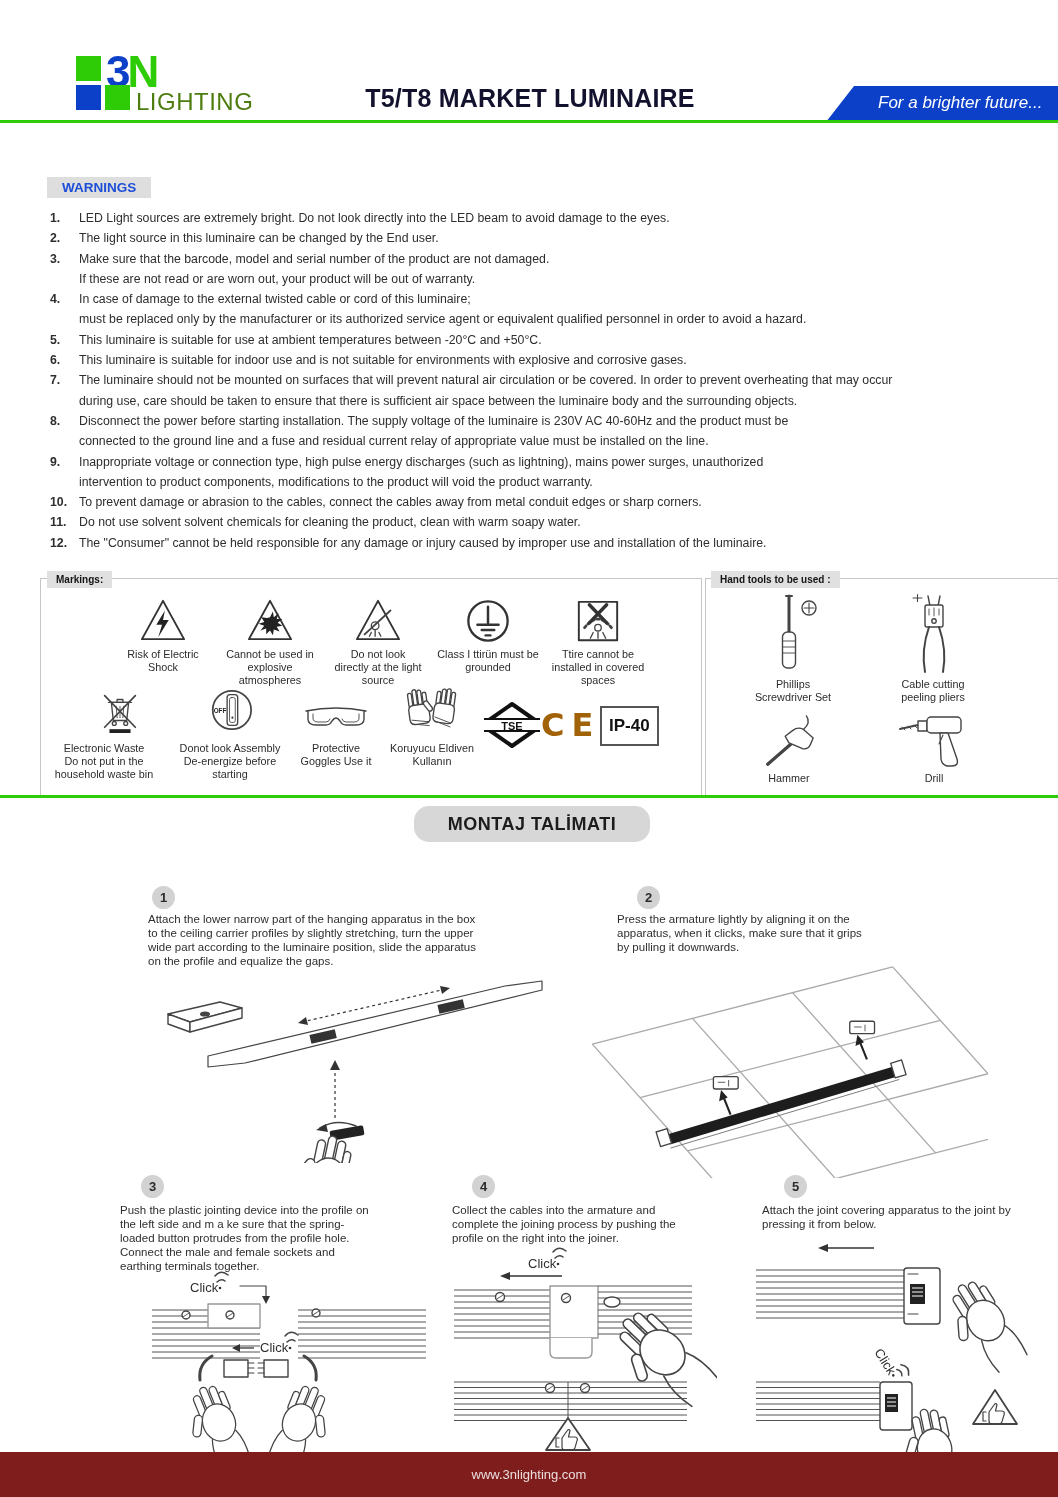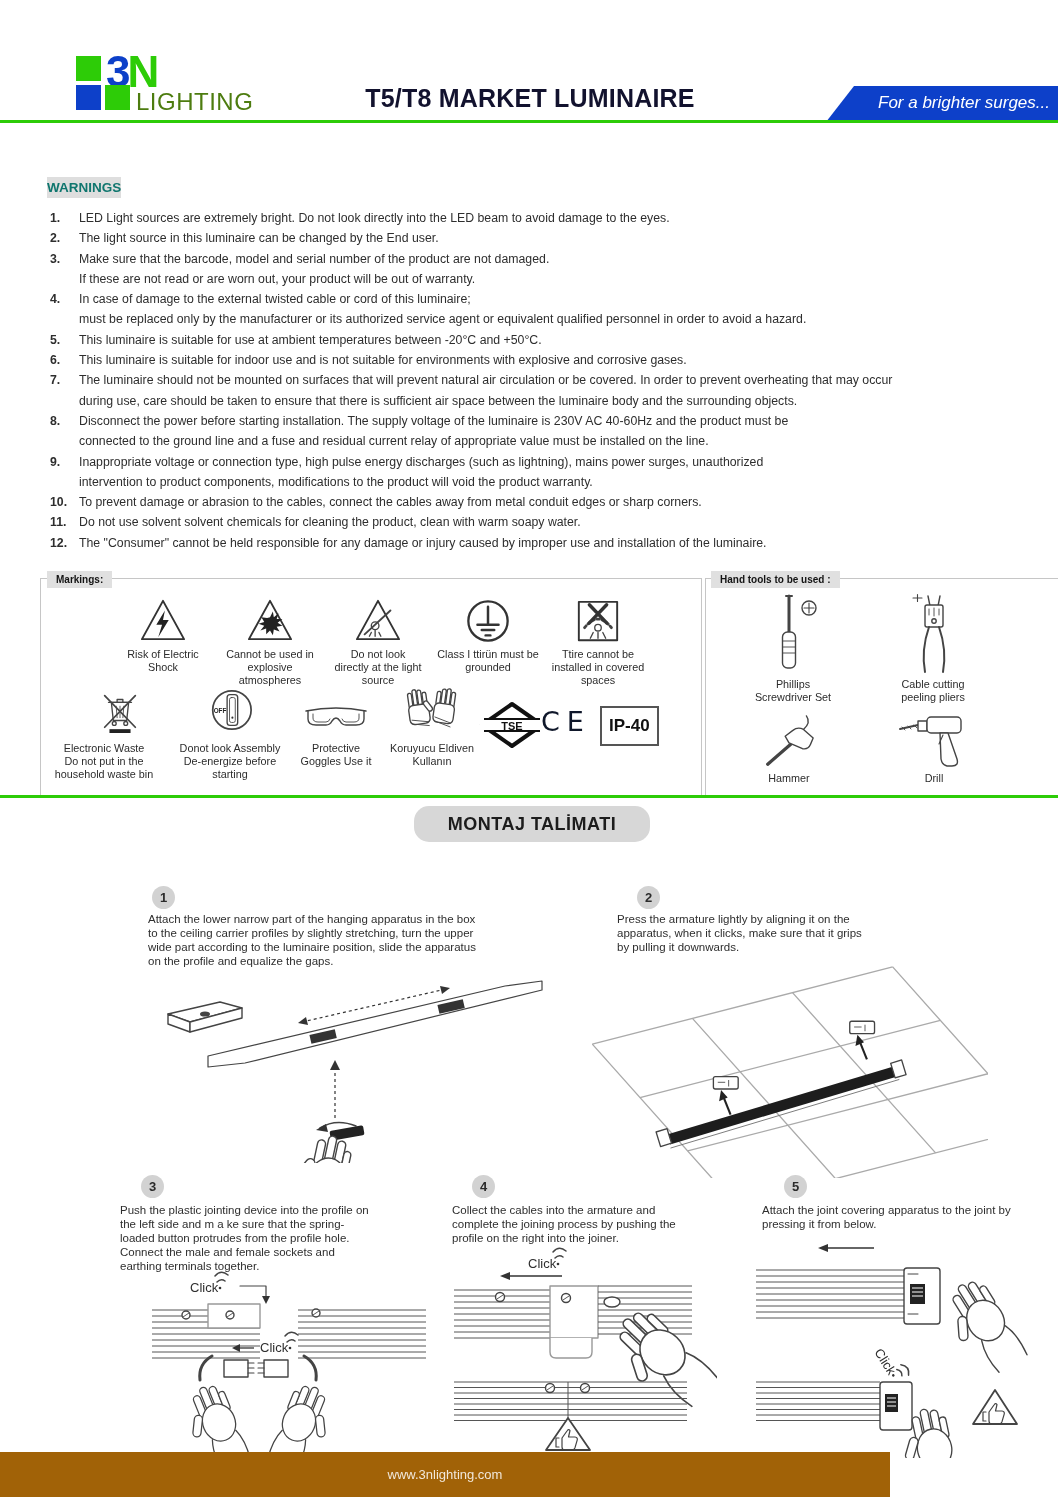--- a/index.html
+++ b/index.html
@@ -10,46 +10,46 @@
   .logo3n{position:absolute;font-weight:bold;font-size:44px;letter-spacing:-3px;line-height:1;}
   .logo-lighting{position:absolute;font-size:24px;font-weight:500;color:#4d7c0f;letter-spacing:.5px;}
   .doc-title{position:absolute;left:280px;top:84px;width:500px;text-align:center;
              font-size:25px;font-weight:bold;color:#12122e;letter-spacing:.2px;}
   .ribbon{position:absolute;left:826px;top:86px;width:232px;height:36px;background:#0d40c9;
           clip-path:polygon(28px 0,100% 0,100% 100%,0 100%);}
   .ribbon span{display:block;padding:7px 0 0 52px;color:#fff;font-style:italic;font-size:17px;}
   .greenline{position:absolute;left:0;width:1058px;height:3px;background:#2dcc07;}
   .gray-banner{position:absolute;left:414px;width:236px;height:36px;background:#d7d7d7;border-radius:15px;
                display:flex;align-items:center;justify-content:center;font-size:18px;font-weight:bold;color:#1c1c1c;letter-spacing:.5px;}
-  .sec-label{position:absolute;background:#dedede;padding:3px 0;font-size:13.5px;font-weight:bold;color:#0f766e;z-index:3;}
+  .sec-label{position:absolute;background:#dedede;padding:3px 15px;font-size:13.5px;font-weight:bold;color:#1d4ed8;z-index:3;}
   
   .wlist{position:absolute;left:50px;top:208px;width:988px;font-size:12.3px;line-height:20.3px;color:#2e2e2e;}
   .witem{display:flex;}
   .wnum{width:29px;font-weight:bold;flex:none;}
   .wtext{white-space:pre-line;flex:1;}
   
   .panel{position:absolute;border:1px solid #c6c6c6;background:#fff;}
   .panel-label{position:absolute;background:#e0e0e0;padding:3px 9px;font-size:10px;font-weight:bold;color:#141414;z-index:3;}
   .cap{position:absolute;font-size:10.8px;line-height:13px;text-align:center;color:#2c2c2c;white-space:pre-line;}
   .icon{position:absolute;}
   .st{fill:none;stroke:#333;stroke-width:2;stroke-linejoin:round;stroke-linecap:round;}
   .st1{fill:none;stroke:#444;stroke-width:1.4;stroke-linejoin:round;stroke-linecap:round;}
   .sf{fill:#fff;stroke:#444;stroke-width:1.4;stroke-linejoin:round;}
   .fil{fill:#222;stroke:none;}
-  .ce-mark{position:absolute;font-size:27px;font-weight:400;letter-spacing:7px;color:#0f172a;font-family:"DejaVu Sans",sans-serif;}
+  .ce-mark{position:absolute;font-size:32px;font-weight:700;letter-spacing:7px;color:#a16207;font-family:"DejaVu Sans",sans-serif;}
   .ip-mark{position:absolute;border:2px solid #555;padding:8px 7px;font-size:17px;font-weight:bold;color:#111;}
   
   .step-badge{position:absolute;width:23px;height:23px;border-radius:50%;background:#d2d2d2;color:#2b2b2b;
               font-weight:bold;font-size:13px;display:flex;align-items:center;justify-content:center;}
   .step-text{position:absolute;font-size:11.5px;line-height:14px;color:#2e2e2e;}
   .click-t{font-size:13px;fill:#2f2f2f;font-family:inherit;}
   .gridln{stroke:#aaa;stroke-width:1.4;fill:none;}
   .profln{stroke:#555;stroke-width:1;fill:none;}
   
-  .footer{position:absolute;left:0;top:1452px;width:890px;height:45px;background:#a16207;
+  .footer{position:absolute;left:0;top:1452px;width:1058px;height:45px;background:#7f1d1d;
           display:flex;align-items:center;justify-content:center;font-size:13px;color:rgba(255,255,255,.85);}
 </style>
 </head>
 <body>
 
 <div id="page">
 
   <svg width="0" height="0" style="position:absolute" aria-hidden="true">
     <defs></defs>
     <g id="hand1">
@@ -77,21 +77,21 @@
   <div class="logo3n" style="left:106px;top:50px;">
     <span style="color:#0d40c9;">3</span><span style="color:#2dcc07;">N</span>
   </div>
   <div class="sq" style="left:76px;top:85px;background:#0d40c9;"></div>
   <div class="sq" style="left:105px;top:85px;background:#2dcc07;"></div>
   <div class="logo-lighting" style="left:136px;top:88px;">LIGHTING</div>
 
   <div class="doc-title">T5/T8 MARKET LUMINAIRE</div>
 
   <div class="ribbon">
-    <span>For a brighter surges...</span>
+    <span>For a brighter future...</span>
   </div>
   <div class="greenline" style="top:120px;"></div>
 
 
   <div class="sec-label" style="left:47px;top:177px;">WARNINGS</div>
   <div class="wlist">
     <div class="witem">
         <span class="wnum">1.</span>
         <span class="wtext">LED Light sources are extremely bright. Do not look directly into the LED beam to avoid damage to the eyes.</span>
       </div>

